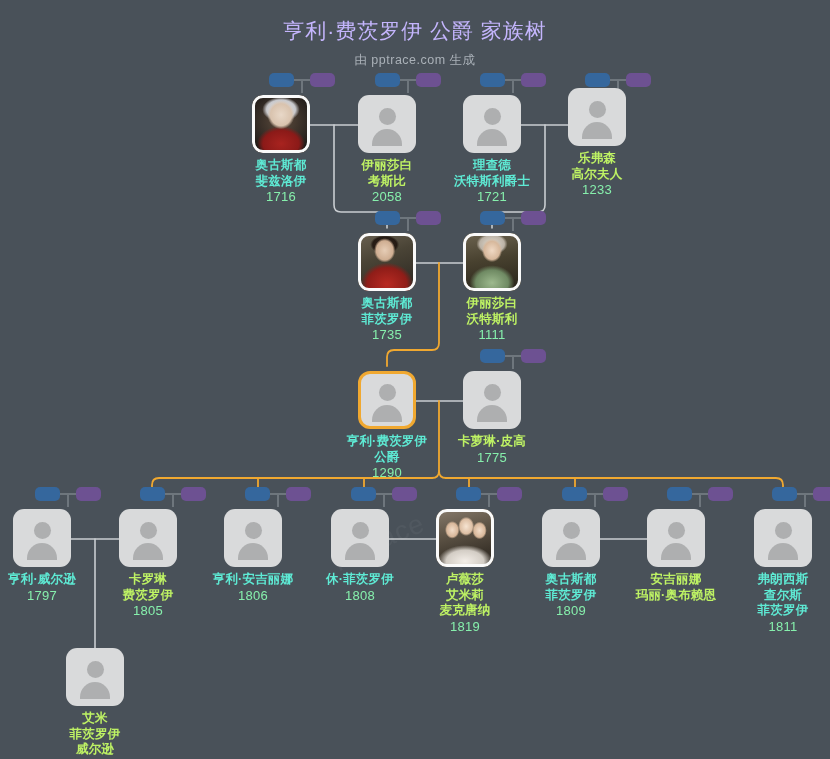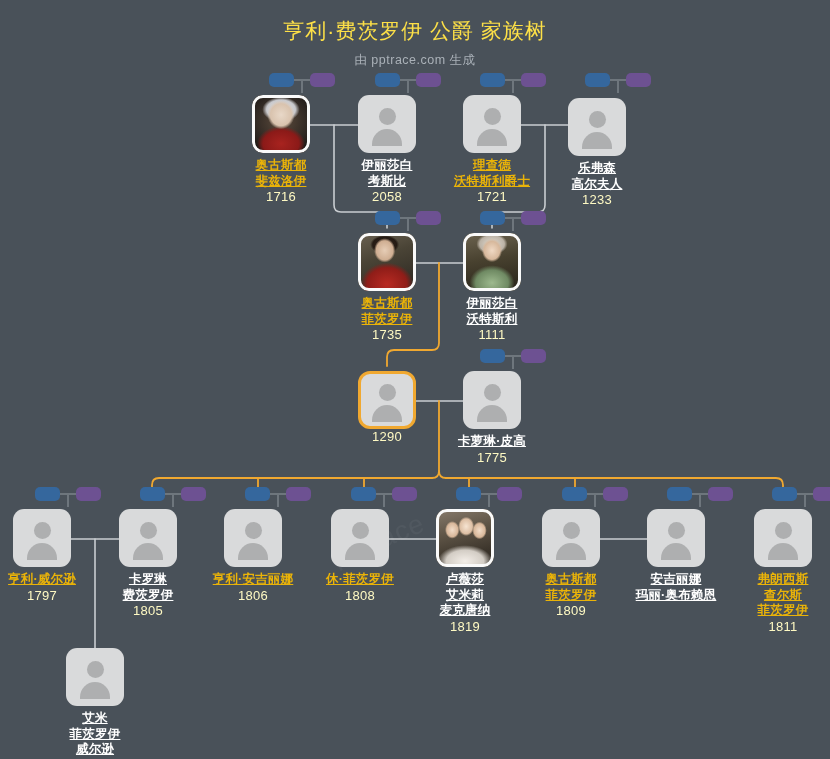--- a/index.html
+++ b/index.html
@@ -20,21 +20,21 @@
   #header {
     position: absolute;
     left: 0; top: 0;
     width: 830px;
     text-align: center;
     z-index: 5;
   }
   #title {
     margin-top: 17px;
     font-size: 21px;
-    color: #fde047;
+    color: #c4b5fd;
     letter-spacing: 1px;
     font-weight: 400;
   }
   #subtitle {
     margin-top: 7px;
     font-size: 12.5px;
     color: #aab1b8;
     letter-spacing: 0.5px;
   }
 
@@ -150,26 +150,26 @@
   }
 
   .nm {
     margin-top: 5px;
     font-size: 12.5px;
     line-height: 15.5px;
     font-weight: 700;
     letter-spacing: 0.2px;
     white-space: pre-line;
   }
-  .nm.m { color: #eab308; text-decoration: underline; }
-  .nm.f { color: #ffffff; text-decoration: underline; }
+  .nm.m { color: #5eead4; }
+  .nm.f { color: #bef264; }
   .yr {
     font-size: 13px;
     line-height: 16px;
-    color: #fef9c3;
+    color: #86efac;
     letter-spacing: 0.3px;
   }
 
   
   .badges {
     position: absolute;
     z-index: 3;
     width: 66px;
     height: 14px;
   }
@@ -294,21 +294,21 @@
 沃特斯利爵士</div>
   <div class="yr">1721</div>
 </div>
 
 <div class="badges" style="left:585px; top:73px;">
   <i class="b"></i>
     <u></u>
     <i class="p"></i>
     <s></s>
 </div>
-<div class="node" style="left:537px; top:98px;">
+<div class="node" style="left:537px; top:88px;">
   <div class="card">
     <div class="avatar-head"></div>
     <div class="avatar-body"></div>
   </div>
   <div class="nm f">乐弗森
 高尔夫人</div>
   <div class="yr">1233</div>
 </div>
 
 <div class="badges" style="left:375px; top:211px;">
@@ -341,20 +341,22 @@
   <div class="nm f">伊丽莎白
 沃特斯利</div>
   <div class="yr">1111</div>
 </div>
 
 <div class="node focus" style="left:327px; top:371px;">
   <div class="card">
     <div class="avatar-head"></div>
     <div class="avatar-body"></div>
   </div>
+  <div class="nm m">亨利·费茨罗伊
+公爵</div>
   <div class="yr">1290</div>
 </div>
 
 <div class="badges" style="left:480px; top:349px;">
   <i class="b"></i>
     <u></u>
     <i class="p"></i>
     <s></s>
 </div>
 <div class="node" style="left:432px; top:371px;">

